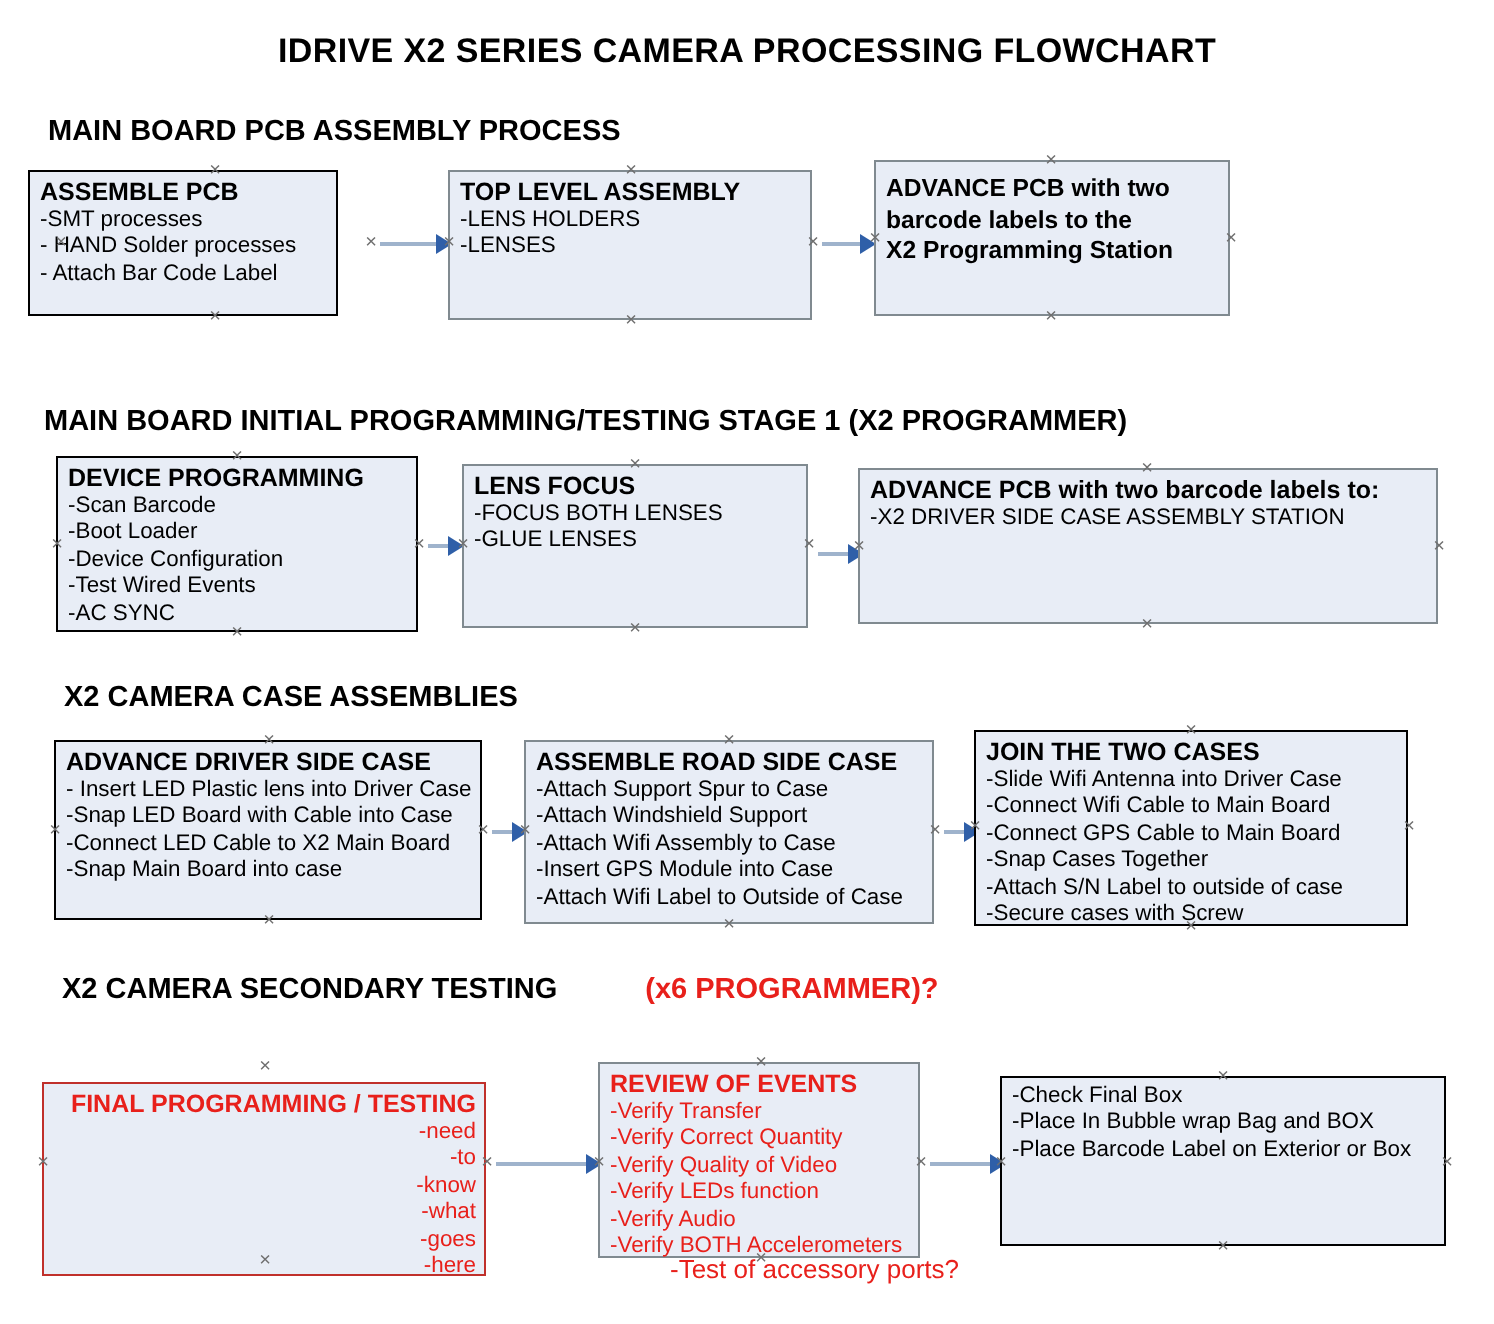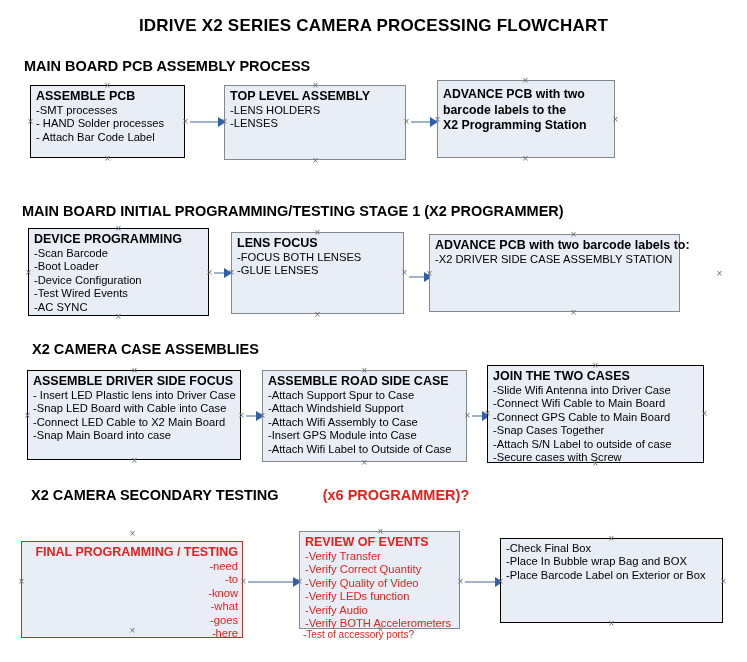--- a/index.html
+++ b/index.html
@@ -66,24 +66,25 @@
   .box-bold-body {
     font-size: 12.3px;
     font-weight: bold;
     color: #000;
     line-height: 15.5px;
   }
 
   
   .overflow-line {
     position: absolute;
-    font-size: 10px;
+    font-size: 13px;
     line-height: 13.4px;
     color: #e8201b;
     white-space: nowrap;
+    margin-left: 32px;
   }
 
   
   .conn {
     position: absolute;
     height: 2px;
     background: #9fb3cc;
   }
   .conn-head {
     position: absolute;
@@ -109,21 +110,21 @@
 <body>
 
 <div id="canvas">
 
   <div class="doc-title">IDRIVE X2  SERIES CAMERA PROCESSING FLOWCHART</div>
 
   <div class="section-heading" style="left:24px; top:58px;">
     <span>MAIN BOARD PCB ASSEMBLY PROCESS</span>
   </div>
 
-  <div class="box border-black" style="left:30px; top:85px; width:155px; height:73px;">
+  <div class="box border-black" style="left:14px; top:85px; width:155px; height:73px;">
     <div class="box-title">ASSEMBLE PCB</div>
     <div class="box-line">-SMT processes</div>
     <div class="box-line">- HAND Solder processes</div>
     <div class="box-line">- Attach Bar Code Label</div>
   </div>
   <div class="xmark" style="left:103px; top:81px;"></div>
   <div class="xmark" style="left:103px; top:154px;"></div>
   <div class="xmark" style="left:26px;  top:117px;"></div>
   <div class="xmark" style="left:181px; top:117px;"></div>
 
@@ -179,35 +180,35 @@
     <div class="box-line">-GLUE LENSES</div>
   </div>
   <div class="xmark" style="left:313px; top:228px;"></div>
   <div class="xmark" style="left:313px; top:310px;"></div>
   <div class="xmark" style="left:227px; top:268px;"></div>
   <div class="xmark" style="left:400px; top:268px;"></div>
 
   <div class="conn" style="left:409px; top:276px; width:18px;"></div>
   <div class="conn-head" style="left:424px; top:272px;"></div>
 
-  <div class="box border-gray" style="left:429px; top:234px; width:251px; height:78px;">
+  <div class="box border-gray" style="left:429px; top:234px; width:290px; height:78px;">
     <div class="box-title">ADVANCE PCB with two barcode labels to:</div>
     <div class="box-line">-X2 DRIVER  SIDE  CASE  ASSEMBLY STATION</div>
   </div>
   <div class="xmark" style="left:569px; top:230px;"></div>
   <div class="xmark" style="left:569px; top:308px;"></div>
   <div class="xmark" style="left:425px; top:269px;"></div>
   <div class="xmark" style="left:715px; top:269px;"></div>
 
   <div class="section-heading" style="left:32px; top:341px;">
     <span>X2 CAMERA CASE ASSEMBLIES</span>
   </div>
 
   <div class="box border-black" style="left:27px; top:370px; width:214px; height:90px;">
-    <div class="box-title">ASSEMBLE DRIVER SIDE FOCUS</div>
+    <div class="box-title">ADVANCE DRIVER SIDE CASE</div>
     <div class="box-line">- Insert LED Plastic lens into Driver Case</div>
     <div class="box-line">-Snap LED Board with Cable into Case</div>
     <div class="box-line">-Connect LED Cable to X2 Main Board</div>
     <div class="box-line">-Snap Main Board into case</div>
   </div>
   <div class="xmark" style="left:130px; top:366px;"></div>
   <div class="xmark" style="left:130px; top:456px;"></div>
   <div class="xmark" style="left:23px;  top:411px;"></div>
   <div class="xmark" style="left:237px; top:411px;"></div>
 

